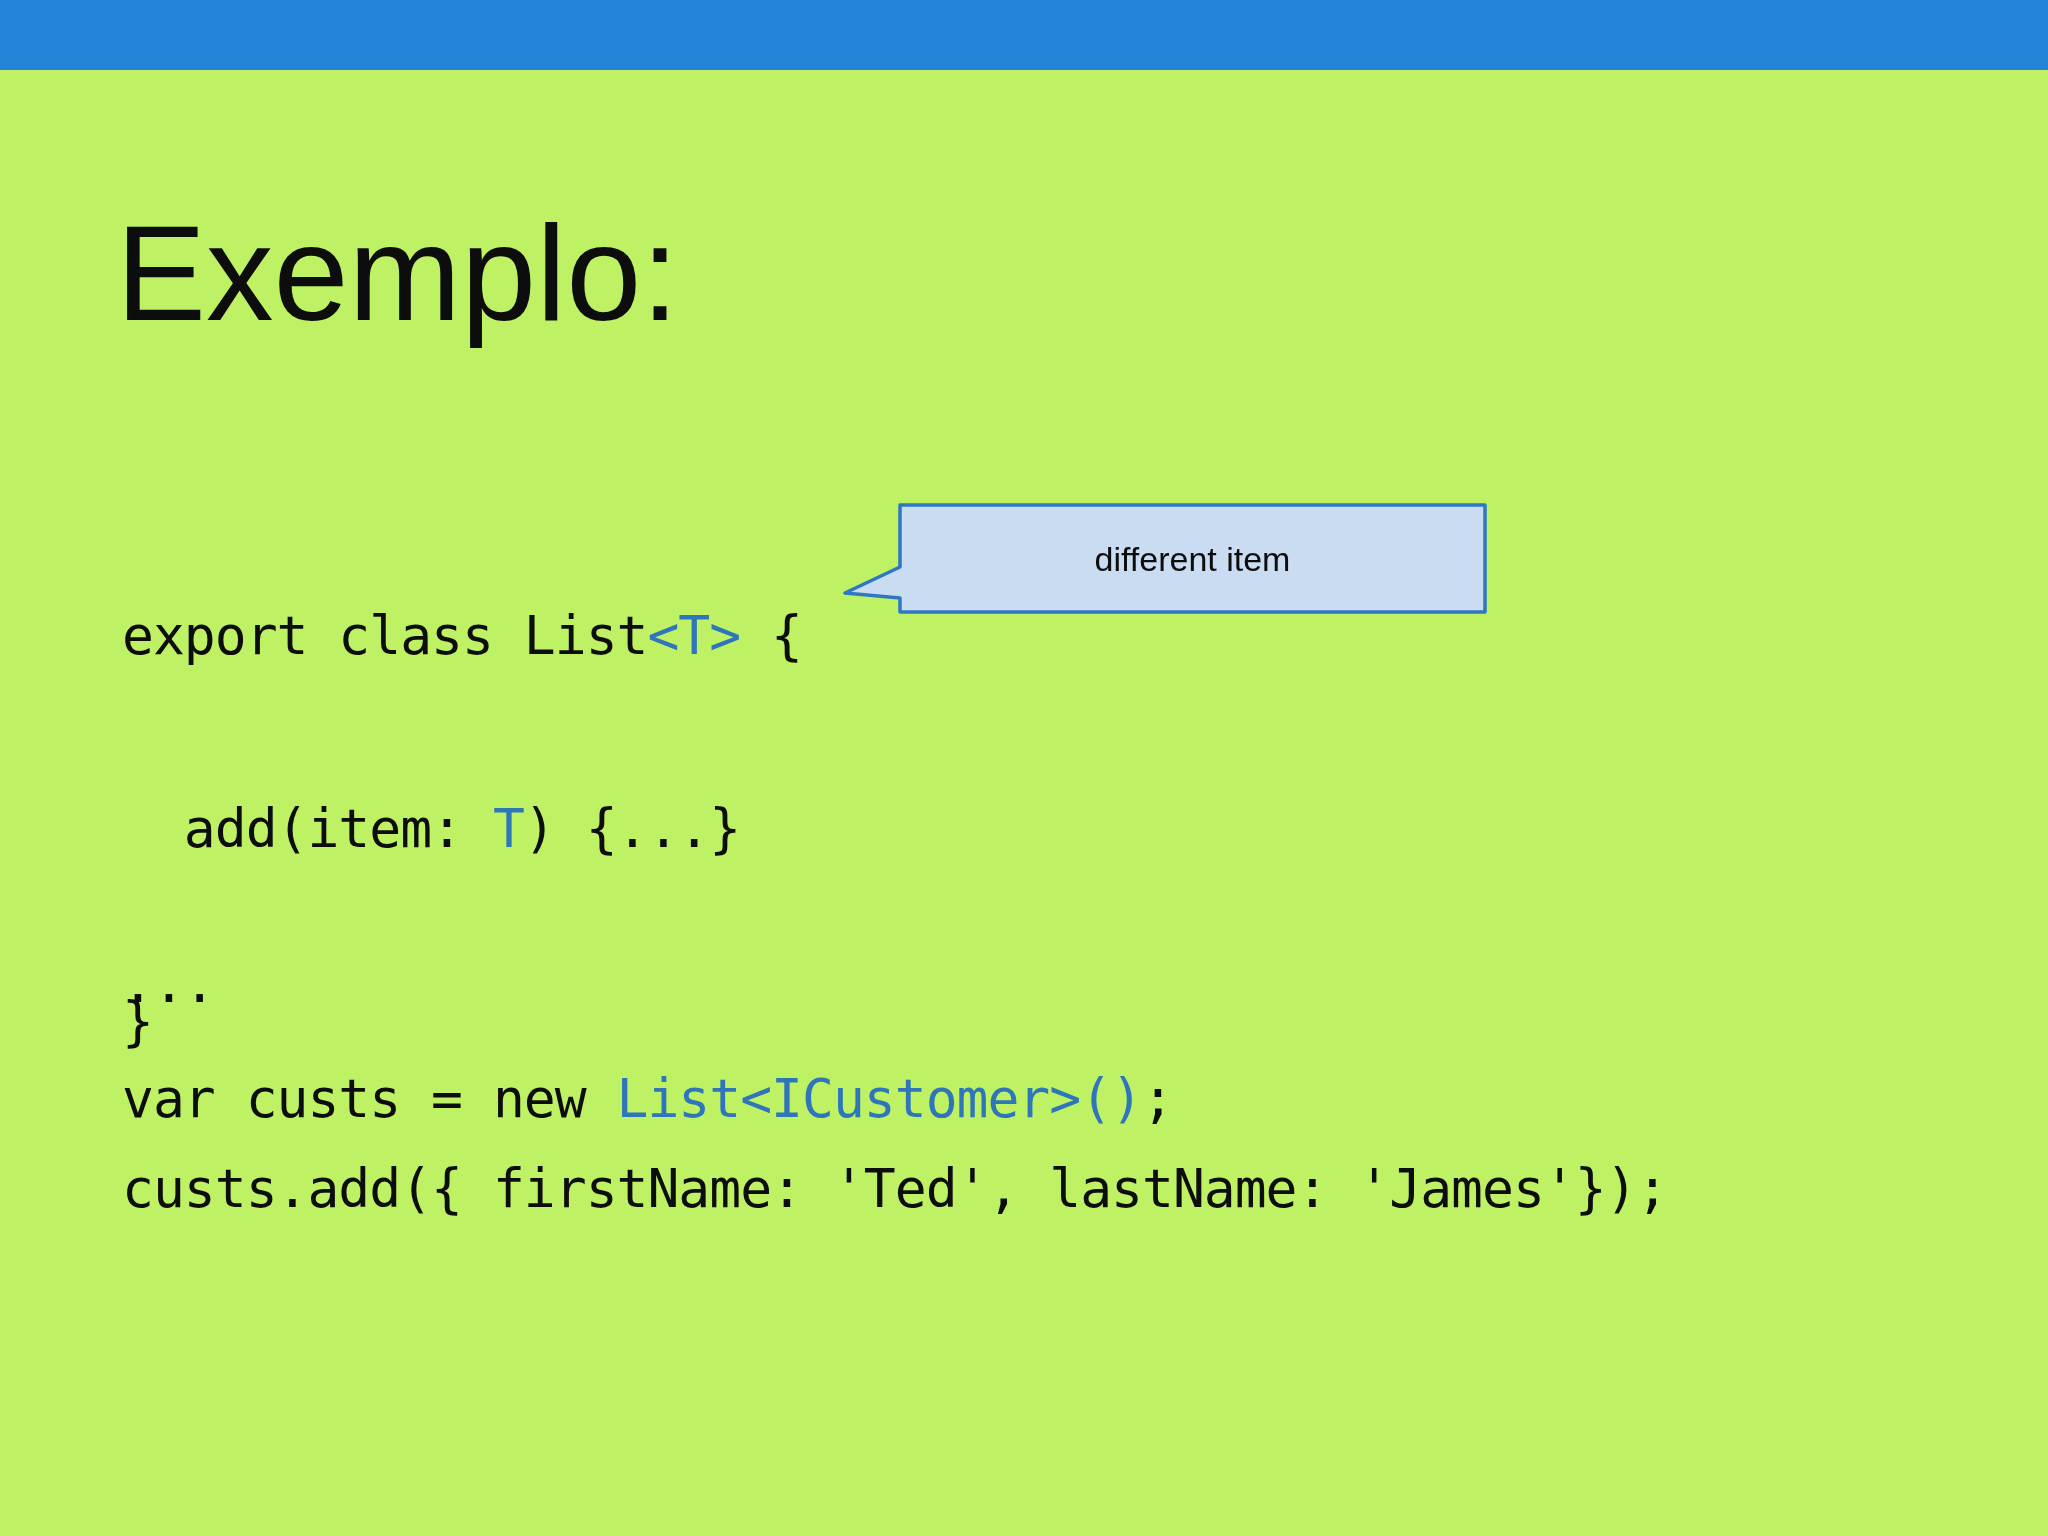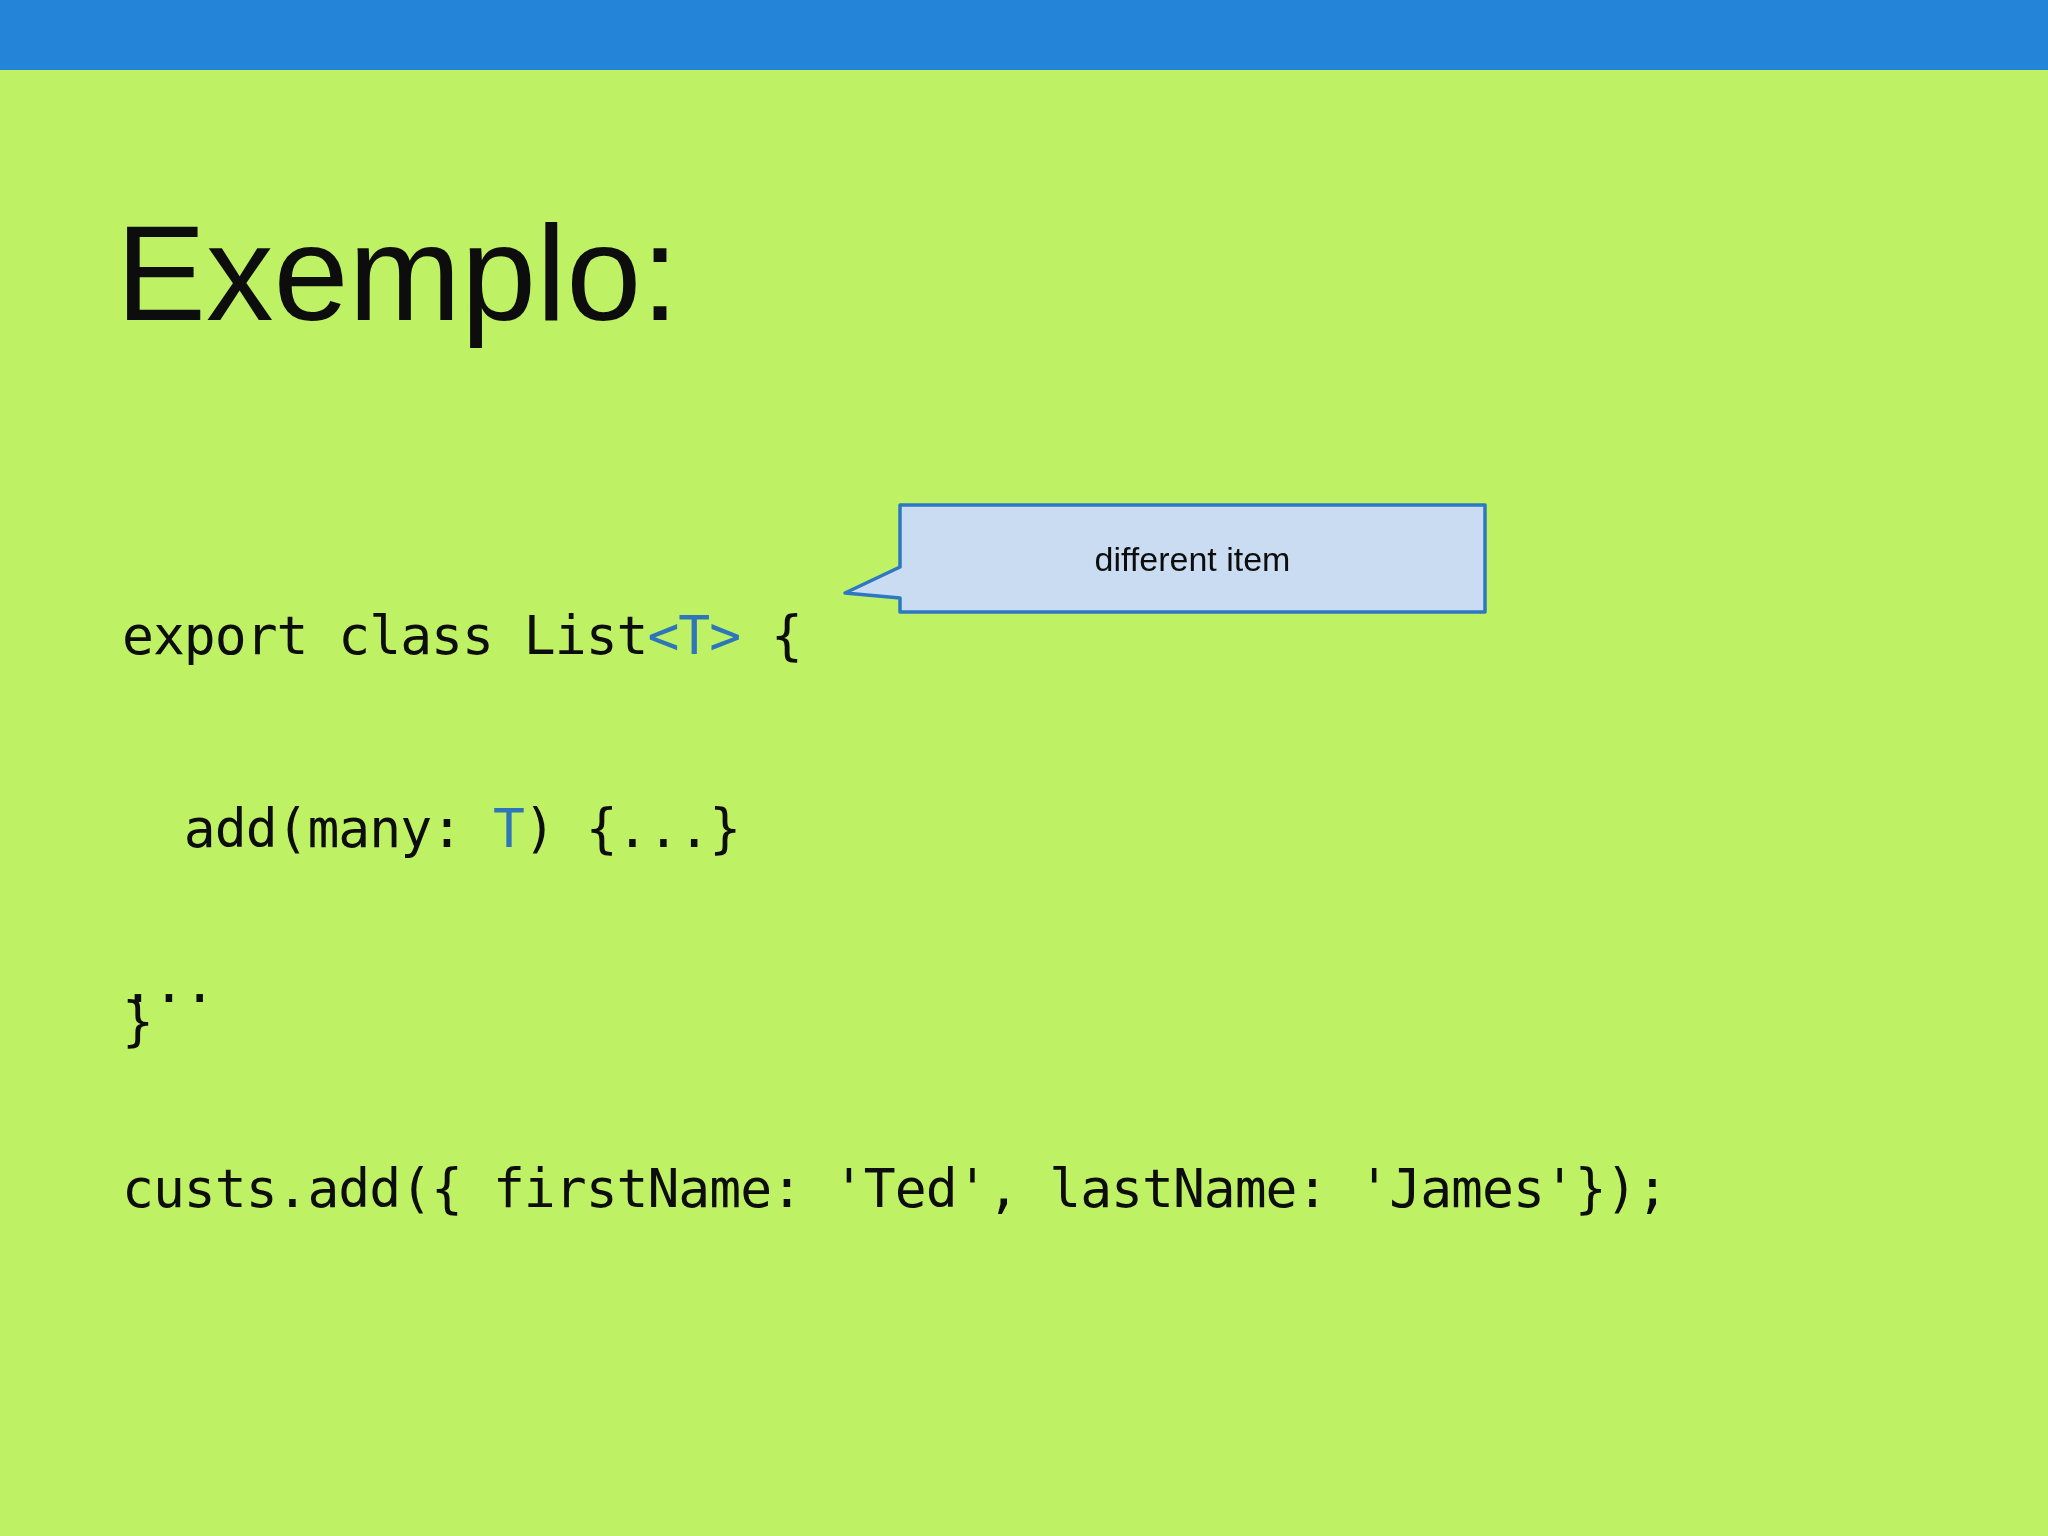--- a/index.html
+++ b/index.html
@@ -77,28 +77,31 @@
 <body>
 
 <div class="slide">
 
   <div class="topbar"></div>
 
   <h1 class="title">Exemplo:</h1>
 
   <div class="code block-a">
     <div class="code-line"><span>export class List</span><span class="tok">&lt;T&gt;</span><span> {</span></div>
-    <div class="code-line"><span>  add(many: </span><span class="tok">T</span><span>) {...}</span></div>
+    <div class="code-line"><span>  add(item: </span><span class="tok">T</span><span>) {...}</span></div>
     <div class="code-line"><span>}</span></div>
   </div>
 
   <div class="code block-dots">
     <div class="code-line"><span>...</span></div>
   </div>
 
+  <div class="code block-var">
+    <div class="code-line"><span>var custs = new </span><span class="tok">List&lt;ICustomer&gt;()</span><span>;</span></div>
+  </div>
 
   <div class="code block-add">
     <div class="code-line"><span>custs.add({ firstName: 'Ted', lastName: 'James'});</span></div>
   </div>
 
   <svg class="callout-shape" viewBox="0 0 656 118" xmlns="http://www.w3.org/2000/svg" aria-hidden="true">
     <path d="M 64 5 H 649 V 112 H 64 V 98 L 9 93 L 64 67 Z"></path>
   </svg>
 
   <div class="callout-text">

